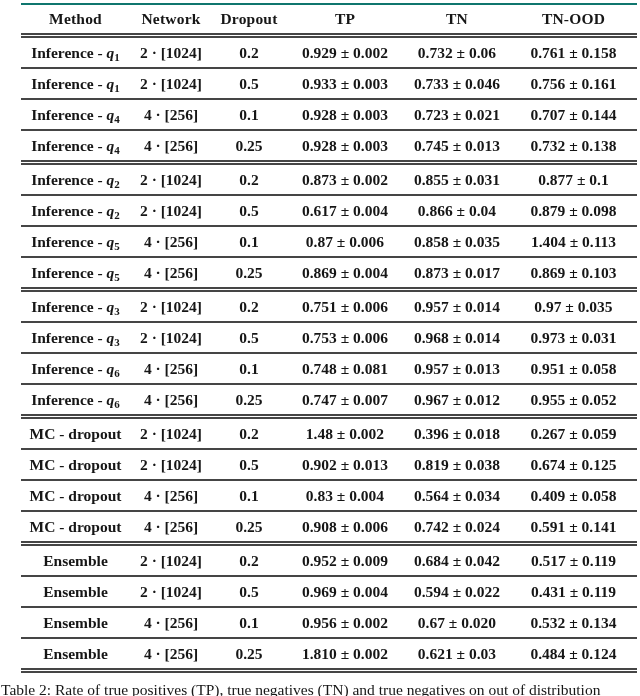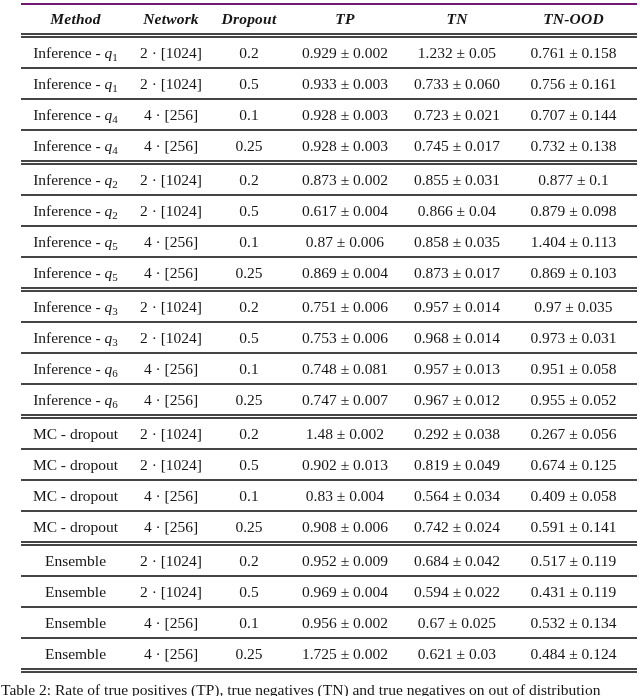--- a/index.html
+++ b/index.html
@@ -21,33 +21,33 @@
     left: 21px;
     width: 616px;
   }
   table.results {
     border-collapse: collapse;
     table-layout: fixed;
     width: 616px;
     font-size: 15.5px;
   }
   table.results thead tr {
-    border-top: 2px solid #701a75;
+    border-top: 2px solid #0f766e;
     border-bottom: 5px double #454545;
-    font-style: italic;
   }
   table.results th {
     font-weight: bold;
     height: 28px;
     text-align: center;
     padding: 0 2px;
     letter-spacing: 0.2px;
   }
   table.results tbody {
     border-bottom: 5px double #454545;
+    font-weight: bold;
   }
   table.results tbody tr + tr {
     border-top: 2px solid #454545;
   }
   table.results td {
     height: 29px;
     text-align: center;
     vertical-align: middle;
     padding: 0 2px;
     white-space: nowrap;
@@ -102,45 +102,45 @@
           <th>TN-OOD</th>
         </tr>
     </thead>
 
   <tbody>
         <tr>
           <td>Inference - <i>q</i><sub>1</sub></td>
           <td>2 · [1024]</td>
           <td>0.2</td>
           <td>0.929 ± 0.002</td>
-          <td>1.232 ± 0.05</td>
+          <td>0.732 ± 0.06</td>
           <td>0.761 ± 0.158</td>
         </tr>
         <tr>
           <td>Inference - <i>q</i><sub>1</sub></td>
           <td>2 · [1024]</td>
           <td>0.5</td>
           <td>0.933 ± 0.003</td>
-          <td>0.733 ± 0.060</td>
+          <td>0.733 ± 0.046</td>
           <td>0.756 ± 0.161</td>
         </tr>
         <tr>
           <td>Inference - <i>q</i><sub>4</sub></td>
           <td>4 · [256]</td>
           <td>0.1</td>
           <td>0.928 ± 0.003</td>
           <td>0.723 ± 0.021</td>
           <td>0.707 ± 0.144</td>
         </tr>
         <tr>
           <td>Inference - <i>q</i><sub>4</sub></td>
           <td>4 · [256]</td>
           <td>0.25</td>
           <td>0.928 ± 0.003</td>
-          <td>0.745 ± 0.017</td>
+          <td>0.745 ± 0.013</td>
           <td>0.732 ± 0.138</td>
         </tr>
       </tbody>
       <tbody>
         <tr>
           <td>Inference - <i>q</i><sub>2</sub></td>
           <td>2 · [1024]</td>
           <td>0.2</td>
           <td>0.873 ± 0.002</td>
           <td>0.855 ± 0.031</td>
@@ -204,29 +204,29 @@
           <td>0.967 ± 0.012</td>
           <td>0.955 ± 0.052</td>
         </tr>
       </tbody>
       <tbody>
         <tr>
           <td>MC - dropout</td>
           <td>2 · [1024]</td>
           <td>0.2</td>
           <td>1.48 ± 0.002</td>
-          <td>0.292 ± 0.038</td>
-          <td>0.267 ± 0.056</td>
+          <td>0.396 ± 0.018</td>
+          <td>0.267 ± 0.059</td>
         </tr>
         <tr>
           <td>MC - dropout</td>
           <td>2 · [1024]</td>
           <td>0.5</td>
           <td>0.902 ± 0.013</td>
-          <td>0.819 ± 0.049</td>
+          <td>0.819 ± 0.038</td>
           <td>0.674 ± 0.125</td>
         </tr>
         <tr>
           <td>MC - dropout</td>
           <td>4 · [256]</td>
           <td>0.1</td>
           <td>0.83 ± 0.004</td>
           <td>0.564 ± 0.034</td>
           <td>0.409 ± 0.058</td>
         </tr>
@@ -254,28 +254,28 @@
           <td>0.5</td>
           <td>0.969 ± 0.004</td>
           <td>0.594 ± 0.022</td>
           <td>0.431 ± 0.119</td>
         </tr>
         <tr>
           <td>Ensemble</td>
           <td>4 · [256]</td>
           <td>0.1</td>
           <td>0.956 ± 0.002</td>
-          <td>0.67 ± 0.025</td>
+          <td>0.67 ± 0.020</td>
           <td>0.532 ± 0.134</td>
         </tr>
         <tr>
           <td>Ensemble</td>
           <td>4 · [256]</td>
           <td>0.25</td>
-          <td>1.725 ± 0.002</td>
+          <td>1.810 ± 0.002</td>
           <td>0.621 ± 0.03</td>
           <td>0.484 ± 0.124</td>
         </tr>
       </tbody>
     </table>
 </div>
 
 <div class="caption">Table 2: Rate of true positives (TP), true negatives (TN) and true negatives on out of distribution</div>
 
 </body></html>

